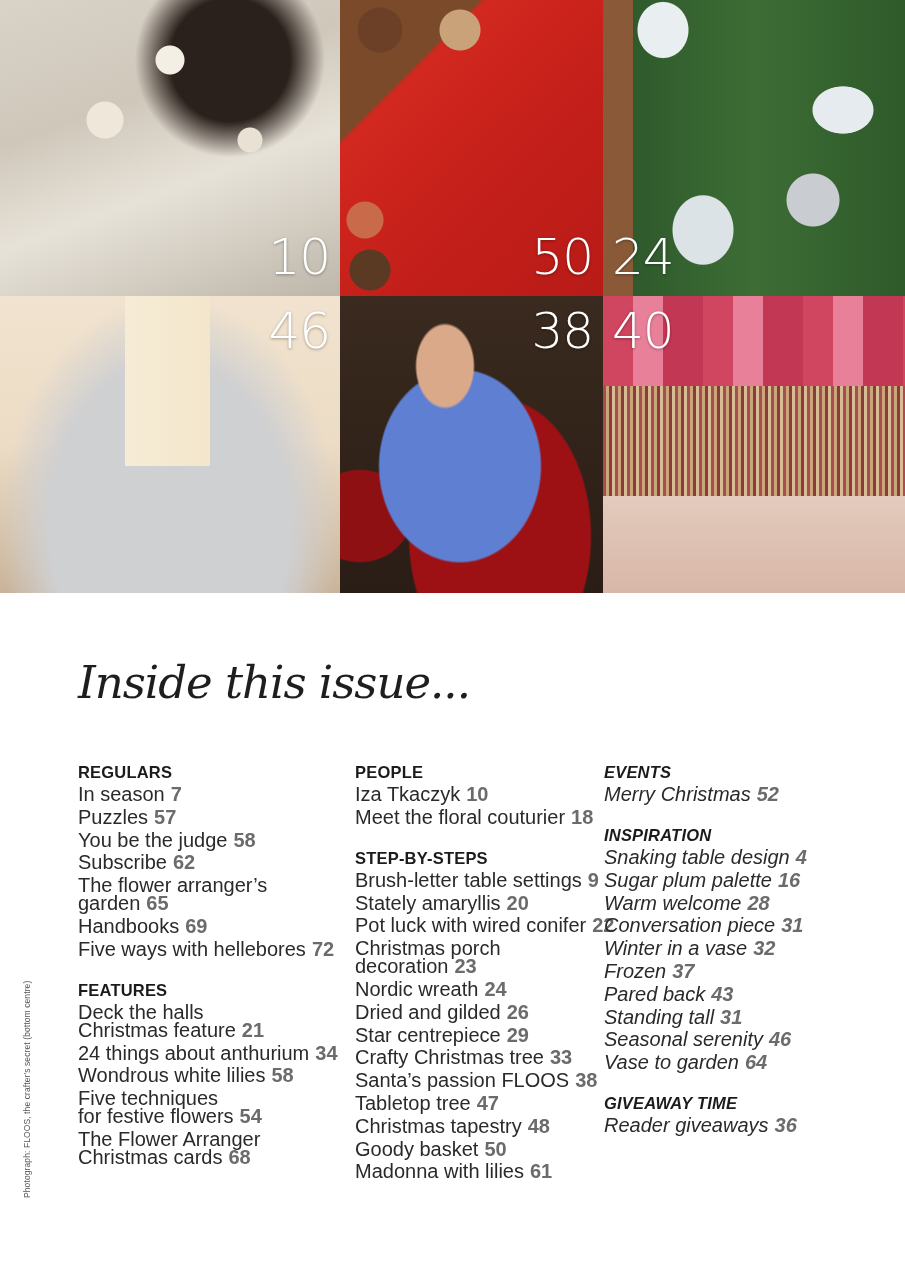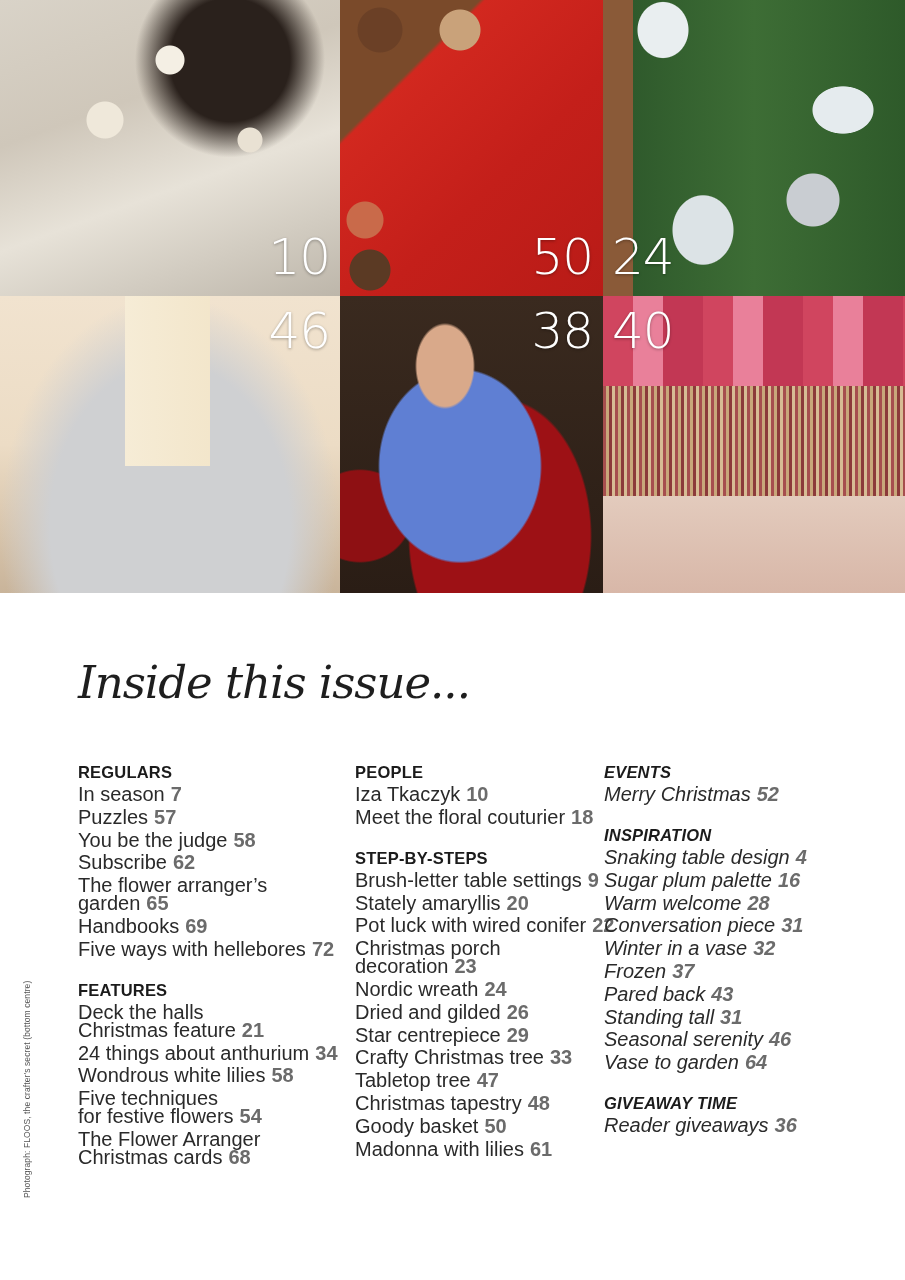--- a/index.html
+++ b/index.html
@@ -114,20 +114,21 @@
   <div class="sec">
     <h3>STEP-BY-STEPS</h3>
     <div class="item"><span>Brush-letter table settings</span><span class="pg">9</span></div>
     <div class="item"><span>Stately amaryllis</span><span class="pg">20</span></div>
     <div class="item"><span>Pot luck with wired conifer</span><span class="pg">22</span></div>
     <div class="item"><span>Christmas porch decoration</span><span class="pg">23</span></div>
     <div class="item"><span>Nordic wreath</span><span class="pg">24</span></div>
     <div class="item"><span>Dried and gilded</span><span class="pg">26</span></div>
     <div class="item"><span>Star centrepiece</span><span class="pg">29</span></div>
     <div class="item"><span>Crafty Christmas tree</span><span class="pg">33</span></div>
+    <div class="item"><span>Santa’s passion FLOOS</span><span class="pg">38</span></div>
     <div class="item"><span>Tabletop tree</span><span class="pg">47</span></div>
     <div class="item"><span>Christmas tapestry</span><span class="pg">48</span></div>
     <div class="item"><span>Goody basket</span><span class="pg">50</span></div>
     <div class="item"><span>Madonna with lilies</span><span class="pg">61</span></div>
   </div>
 </div>
 
 <div class="col c3">
   <div class="sec">
     <h3>EVENTS</h3>

